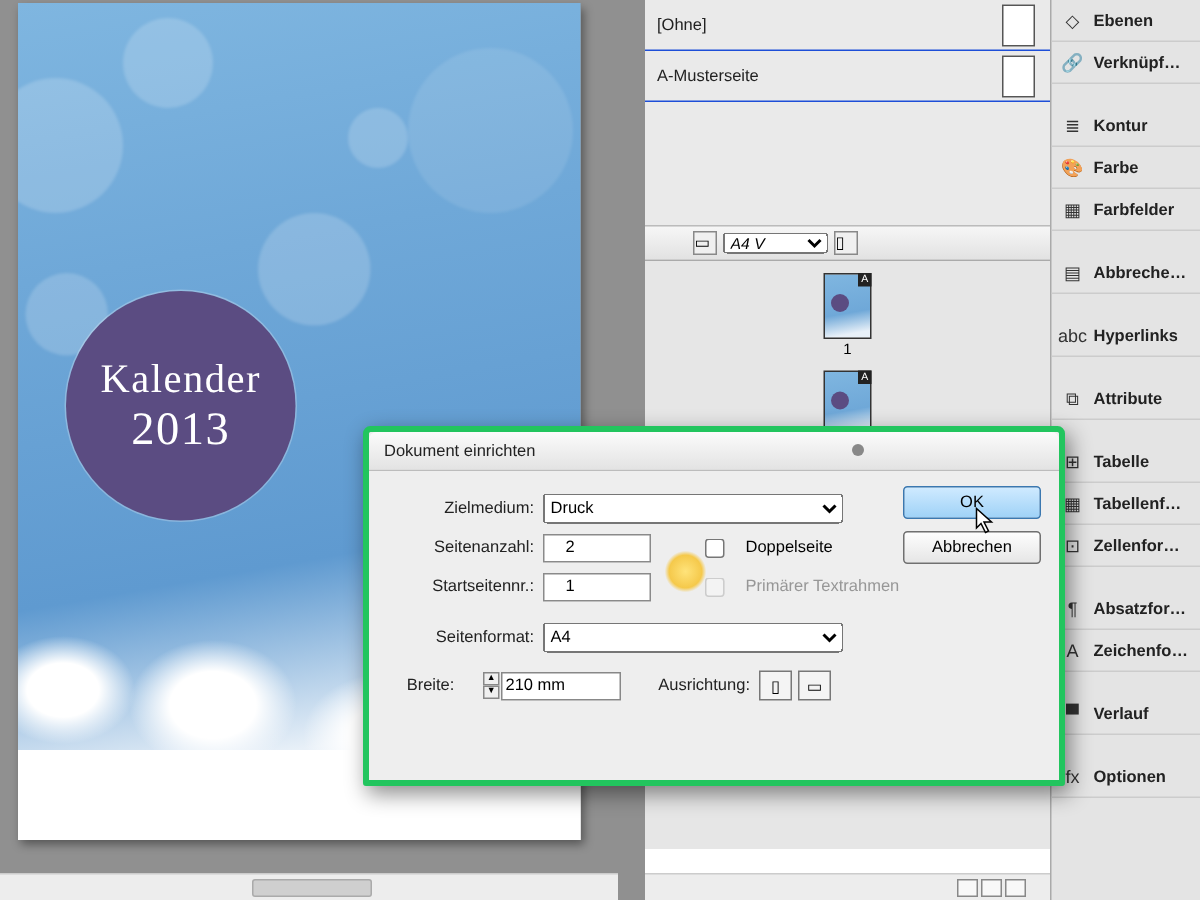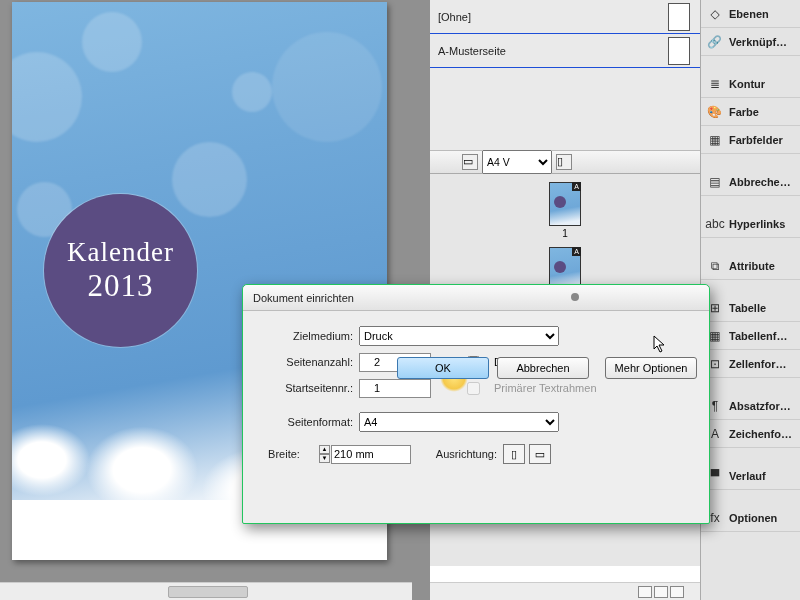--- a/index.html
+++ b/index.html
@@ -22,59 +22,59 @@
 .title-line2{font-size:31px;letter-spacing:1px;}
 .hscroll{position:absolute;left:0;bottom:0;right:18px;height:18px;background:#ededed;border-top:1px solid #ccc;}
 .hscroll-thumb{position:absolute;left:168px;top:3px;width:80px;height:12px;background:#cfcfcf;border:1px solid #aaa;border-radius:2px;}
 
 
 .pages-panel { position:absolute; left:430px; top:0; width:270px; height:160px; background:#eaeaea; border-bottom:1px solid #999;}
 .master-row{display:flex;align-items:center;height:34px;padding-left:8px;border-bottom:1px solid #1d4ed8;}
 .master-label{flex:1;color:#222;}
 .master-thumb{width:22px;height:28px;margin-right:10px;background:#fff;border:1px solid #555;}
 .sep-bar{position:absolute;left:430px;top:150px;width:270px;height:24px;background:linear-gradient(#f6f6f6,#e2e2e2);border-top:1px solid #bbb;border-bottom:1px solid #aaa;display:flex;align-items:center;gap:4px;padding-left:32px;}
-.sep-bar select{font-size:10.5px;height:24px;}
+.sep-bar select{font-size:10.5px;height:14px;font-style:italic;}
 .size-btn{width:16px;height:16px;border:1px solid #888;background:#f0f0f0;}
 
 
 .page-thumbs{position:absolute;left:430px;top:174px;width:270px;height:392px;background:#e6e6e6;}
 .pt{display:flex;flex-direction:column;align-items:center;margin-top:8px;}
 .pt-box{width:32px;height:44px;border:1px solid #333;background:linear-gradient(170deg,#7fb6e0 0%,#6fa8d8 60%,#e8f0f8 90%);position:relative;}
 .pt-tag{position:absolute;top:-1px;right:-1px;width:9px;height:9px;background:#222;color:#fff;font-size:7px;display:flex;align-items:center;justify-content:center;}
 .pt-circle{position:absolute;left:4px;top:13px;width:12px;height:12px;border-radius:50%;background:#5b4c82;}
 .pt-num{margin-top:2px;font-size:10px;}
 .page-bottom-bar{position:absolute;left:430px;bottom:0;width:270px;height:18px;background:#ededed;border-top:1px solid #ccc;display:flex;align-items:center;justify-content:flex-end;gap:2px;padding-right:16px;}
 .mini-ico{width:14px;height:12px;border:1px solid #888;background:#f8f8f8;}
 
 
 .toolbox{position:absolute;right:0;top:0;width:100px;height:600px;background:#e4e4e4;border-left:1px solid #aaa;}
 .tool-item{display:flex;align-items:center;height:28px;padding:0 6px;border-bottom:1px solid #ccc;gap:6px;cursor:pointer;}
 .tool-sep{height:14px;}
 .tool-ico{width:16px;height:16px;display:flex;align-items:center;justify-content:center;font-size:12px;color:#333;flex-shrink:0;}
 .tool-lbl{white-space:nowrap;overflow:hidden;text-overflow:ellipsis;color:#222;font-weight:bold;}
 
 
-.dialog{position:absolute;left:242px;top:284px;width:468px;height:240px;background:#eee;border:1px solid #22c55e;box-shadow:3px 5px 14px rgba(0,0,0,0.45);border-radius:5px 5px 2px 2px;}
+.dialog{position:absolute;left:242px;top:284px;width:468px;height:240px;background:#eee;border:4px solid #22c55e;box-shadow:3px 5px 14px rgba(0,0,0,0.45);border-radius:5px 5px 2px 2px;}
 .dlg-title{height:26px;background:linear-gradient(#fbfbfb,#e3e3e3);border-bottom:1px solid #bcbcbc;border-radius:5px 5px 0 0;display:flex;align-items:center;padding-left:10px;color:#222;}
 .dlg-dot{position:absolute;top:8px;right:130px;width:8px;height:8px;border-radius:50%;background:#888;}
 .dlg-body{position:relative;padding:12px 12px;}
 .row{display:flex;align-items:center;height:26px;}
 .row label{width:104px;text-align:right;padding-right:6px;color:#222;}
 .sel{height:20px;width:200px;}
 .num-input{width:72px;height:19px;padding-left:14px;border:1px solid #8a8a8a;}
 .spin{display:inline-block;width:11px;margin-right:1px;}
 .spin div{height:9px;border:1px solid #888;background:#f0f0f0;font-size:6px;line-height:6px;text-align:center;}
 .chk{margin-right:4px;}
 .disabled-lbl{color:#979797;}
 .unit-input{width:80px;height:19px;border:1px solid #888;padding-left:2px;}
 .orient{display:flex;gap:4px;}
 .orient-btn{width:22px;height:20px;border:1px solid #777;background:#f4f4f4;display:flex;align-items:center;justify-content:center;}
 .btn{width:92px;height:22px;border:1px solid #707070;border-radius:3px;background:linear-gradient(#fdfdfd,#e6e6e6);cursor:pointer;}
 .btn.primary{background:linear-gradient(#cfeaff,#9fd2f7);border-color:#3b78b0;color:#000;}
-.btn-col{position:absolute;right:12px;top:36px;display:flex;flex-direction:row;gap:8px;align-items:center;margin-top:36px;}
+.btn-col{position:absolute;right:12px;top:36px;display:flex;flex-direction:column;gap:8px;align-items:center;}
 .highlight{position:absolute;left:197px;top:53px;width:28px;height:28px;border-radius:50%;background:radial-gradient(circle,#ffe37a 0%,#f5c94b 55%,rgba(245,201,75,0) 70%);}
 .cursor{position:absolute;right:42px;top:50px;width:14px;height:18px;pointer-events:none;}
 .cursor svg{width:14px;height:18px;}
 .inline-group{display:flex;align-items:center;gap:10px;}
 </style>
 </head>
 <body>
 
 <div class="canvas-area">
   <div class="doc-page">
@@ -257,21 +257,20 @@
         <div class="orient-btn">▯</div>
         <div class="orient-btn">▭</div>
       </div>
     </div>
   </div>
 
   <div class="btn-col">
     <button class="btn primary">OK</button>
     <button class="btn">Abbrechen</button>
     <div style="height:2px;"></div>
-    <button class="btn">Mehr Optionen</button>
   </div>
 
   <div class="cursor">
     <svg viewBox="0 0 14 18">
         <path d="M1 1 L1 14 L4 11 L7 17 L9 16 L6 10 L11 10 Z" fill="#fff" stroke="#000" stroke-width="1"></path>
       </svg>
   </div>
 </div>
 
 </body></html>

